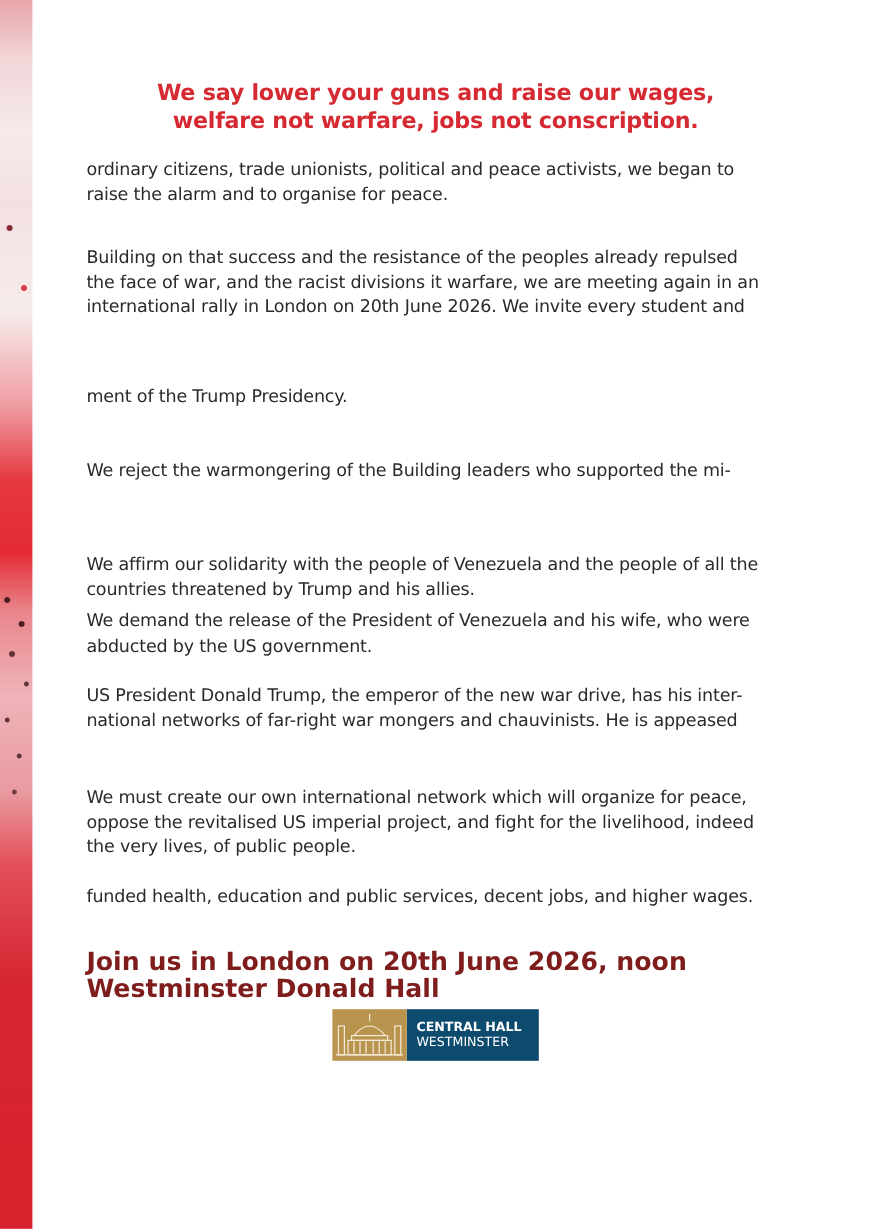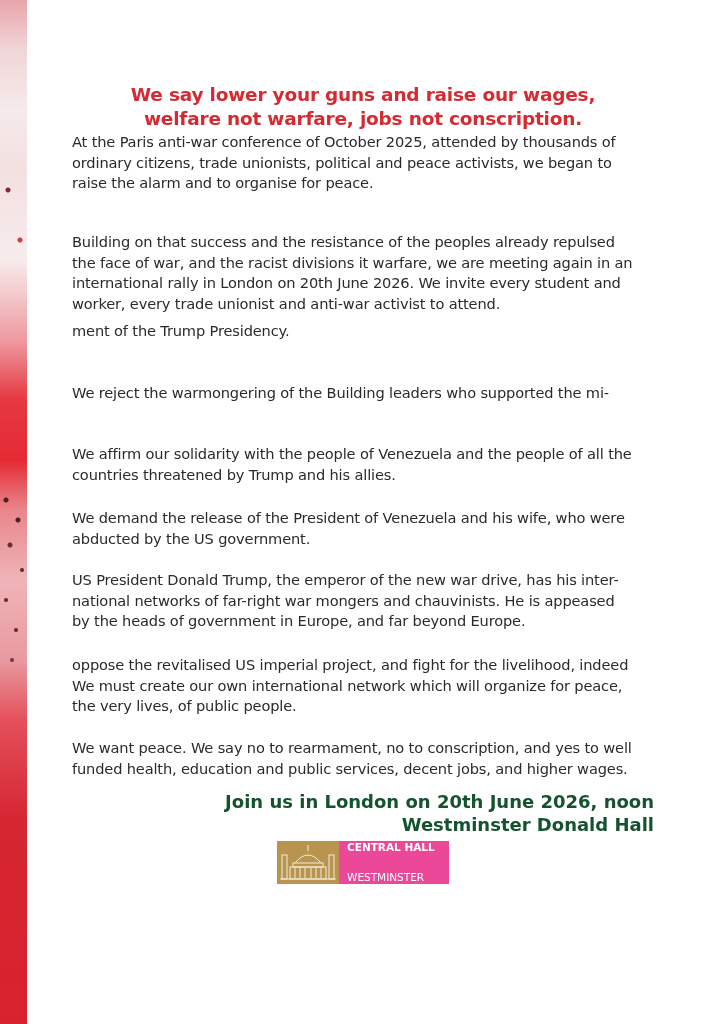--- a/index.html
+++ b/index.html
@@ -23,107 +23,103 @@
       linear-gradient(180deg,
         #e8a5aa 0px, #f1d6d8 50px, #f6eaea 110px, #f3e0e1 170px,
         #f7ecec 260px, #ef9aa0 340px, #e53840 400px, #e42a33 460px,
         #e9868c 510px, #efb4b8 580px, #e99aa0 660px, #e4505a 720px,
         #d52632 820px, #d9222d 1024px);
   }
   .content {
     position: absolute; left: 72px; top: 0; width: 582px;
   }
   .headline {
-    position: absolute; left: 0; top: 83px; width: 582px;
+    position: absolute; left: 0; top: 66px; width: 582px;
     text-align: center; color: #d62a33;
     font-weight: bold; font-size: 18.5px; line-height: 24px;
     letter-spacing: -0.2px;
   }
   .para {
     position: absolute; left: 0; width: 582px;
     color: #2a2a2a; font-size: 14.6px; line-height: 20.5px;
     letter-spacing: -0.15px;
     text-align: justify;
   }
   .para span { display: block; white-space: nowrap; }
   .cta {
     position: absolute; left: 0; top: 790px; width: 582px;
-    text-align: right; color: #14532d;
-    font-weight: bold; font-size: 18px; line-height: 23px;
+    text-align: left; color: #7f1d1d;
+    font-weight: bold; font-size: 21px; line-height: 23px;
   }
   .logo {
     position: absolute; left: 277px; top: 841px; width: 172px; height: 43px;
     display: flex;
   }
   .logo-mark {
     width: 62px; height: 43px; background: #b8944f; position: relative;
   }
   .logo-text {
-    flex: 1; background: #ec4899; color: #ffffff;
-    display: flex; flex-direction: column; justify-content: space-between;
+    flex: 1; background: #0c4a6e; color: #ffffff;
+    display: flex; flex-direction: column; justify-content: center;
     padding-left: 8px; font-size: 10.5px; line-height: 13px;
   }
   .logo-text .l1 { font-weight: bold; }
 </style>
 </head>
 <body>
 
 <div class="strip"></div>
 
 <div class="content">
   <div class="headline">
     <div>We say lower your guns and raise our wages,</div>
     <div>welfare not warfare, jobs not conscription.</div>
   </div>
 
   <div class="para" style="top:132px">
-    <span>At the Paris anti-war conference of October 2025, attended by thousands of</span>
     <span>ordinary citizens, trade unionists, political and peace activists, we began to</span>
     <span>raise the alarm and to organise for peace.</span>
   </div>
 
-  <div class="para" style="top:232px">
+  <div class="para" style="top:205px">
     <span>Building on that success and the resistance of the peoples already repulsed</span>
     <span>the face of war, and the racist divisions it warfare, we are meeting again in an</span>
     <span>international rally in London on 20th June 2026. We invite every student and</span>
-    <span>worker, every trade unionist and anti-war activist to attend.</span>
   </div>
 
   <div class="para" style="top:321px">
     <span>ment of the Trump Presidency.</span>
   </div>
 
   <div class="para" style="top:383px">
     <span>We reject the warmongering of the Building leaders who supported the mi-</span>
   </div>
 
-  <div class="para" style="top:444px">
+  <div class="para" style="top:461px">
     <span>We affirm our solidarity with the people of Venezuela and the people of all the</span>
     <span>countries threatened by Trump and his allies.</span>
   </div>
 
   <div class="para" style="top:508px">
     <span>We demand the release of the President of Venezuela and his wife, who were</span>
     <span>abducted by the US government.</span>
   </div>
 
   <div class="para" style="top:570px">
     <span>US President Donald Trump, the emperor of the new war drive, has his inter-</span>
     <span>national networks of far-right war mongers and chauvinists. He is appeased</span>
-    <span>by the heads of government in Europe, and far beyond Europe.</span>
   </div>
 
   <div class="para" style="top:655px">
+    <span>We must create our own international network which will organize for peace,</span>
     <span>oppose the revitalised US imperial project, and fight for the livelihood, indeed</span>
-    <span>We must create our own international network which will organize for peace,</span>
     <span>the very lives, of public people.</span>
   </div>
 
   <div class="para" style="top:738px">
-    <span>We want peace. We say no to rearmament, no to conscription, and yes to well</span>
     <span>funded health, education and public services, decent jobs, and higher wages.</span>
   </div>
 
   <div class="cta">
     <div>Join us in London on 20th June 2026, noon</div>
     <div>Westminster Donald Hall</div>
   </div>
 </div>
 
 <div class="logo">

